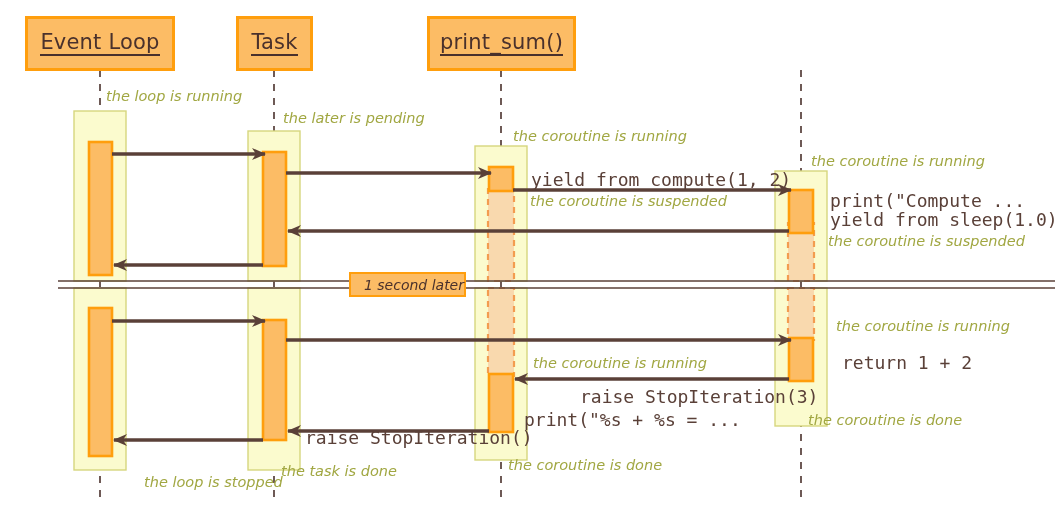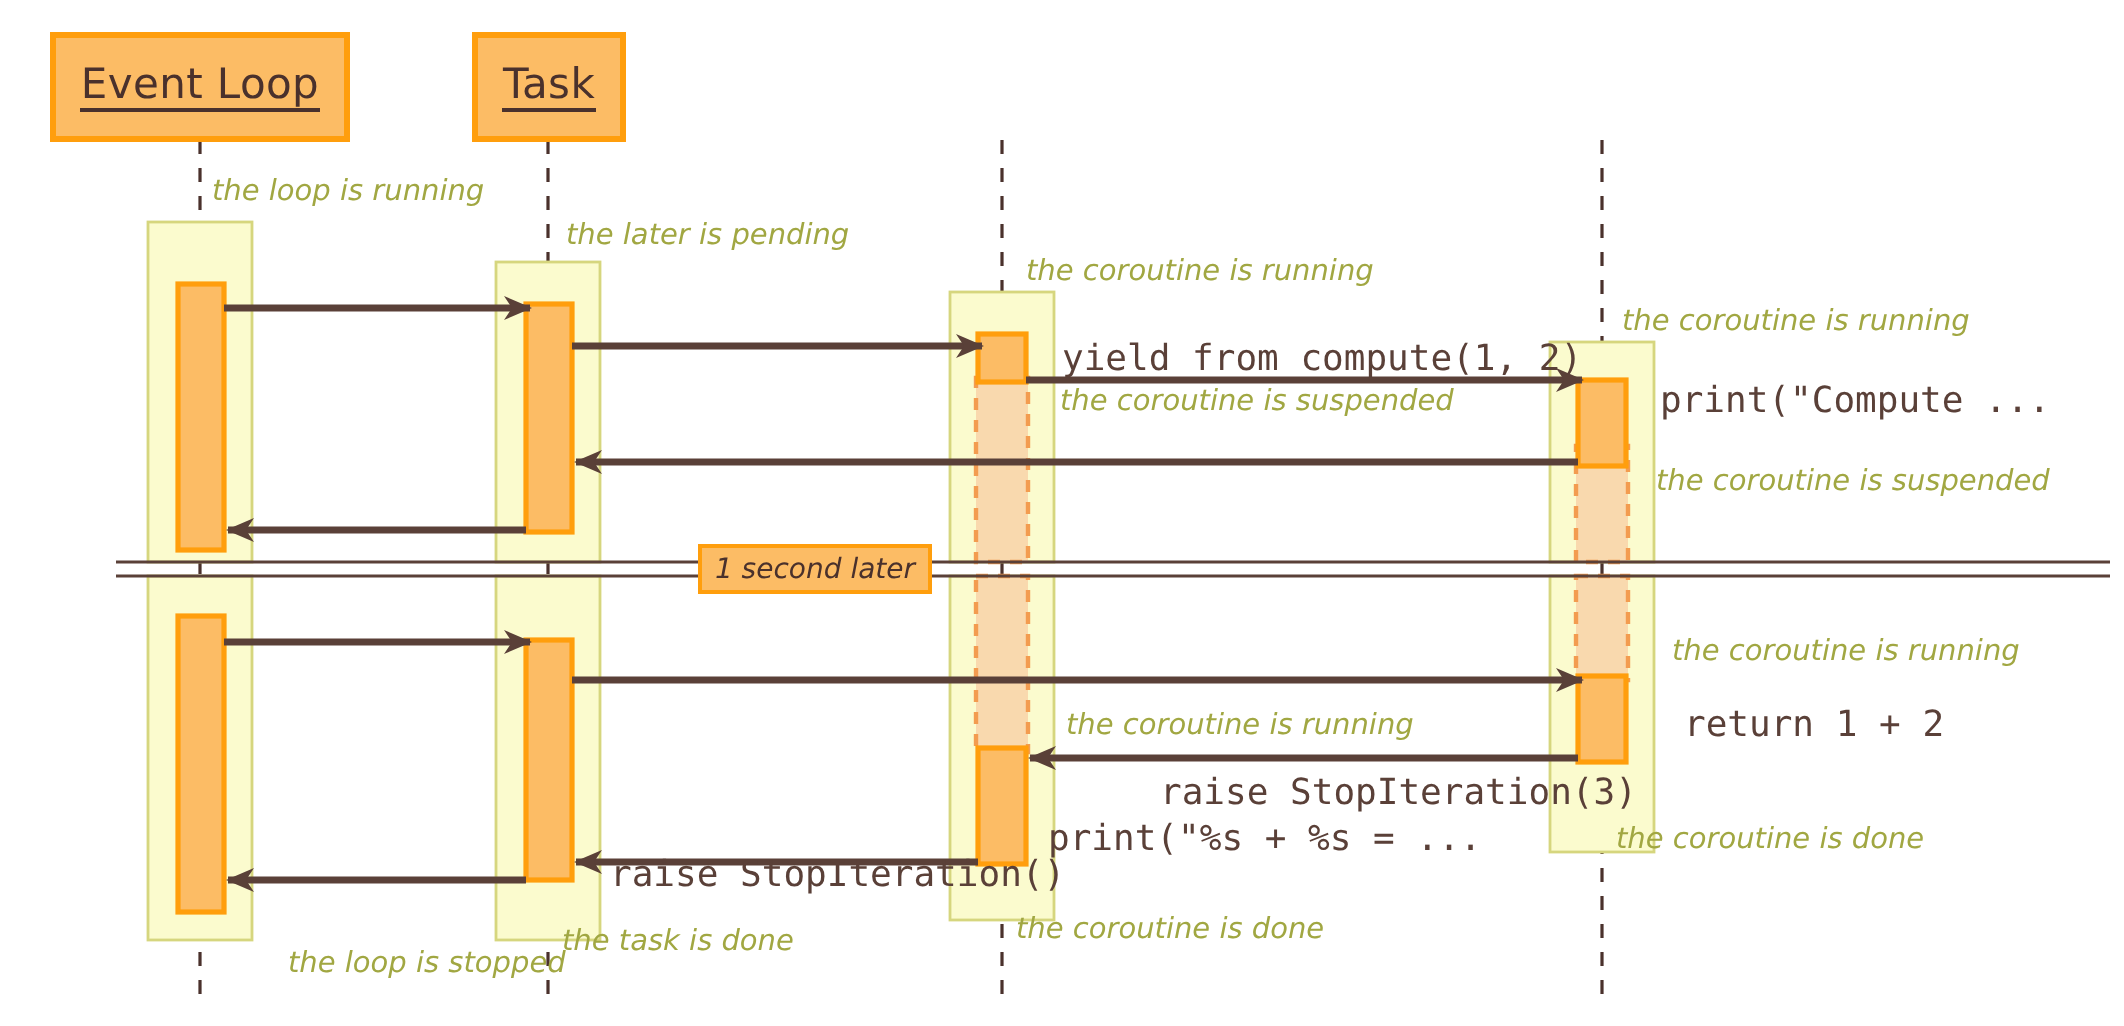--- a/index.html
+++ b/index.html
@@ -127,38 +127,42 @@
       <line x1="58" y1="288" x2="1055" y2="288"></line>
     </g>
   </svg>
 
   <div class="participant" style="left:25px;top:16px;width:150px;height:55px;">
     <span class="pname">Event Loop</span>
   </div>
   <div class="participant" style="left:236px;top:16px;width:77px;height:55px;justify-content:center;">
     <span class="pname">Task</span>
   </div>
+  <div class="participant" style="left:427px;top:16px;width:149px;height:55px;">
+    <span class="pname">print_sum()</span>
+  </div>
 
-  <div class="divider-box" style="left:349px;top:272px;width:117px;height:25px;">
+  <div class="divider-box" style="left:349px;top:272px;width:117px;height:25px;justify-content:flex-end;">
     <span>1 second later</span>
   </div>
 
   <div class="note" style="left:106px;top:89px;">the loop is running</div>
   <div class="note" style="left:283px;top:111px;">the later is pending</div>
   <div class="note" style="left:513px;top:129px;">the coroutine is running</div>
   <div class="note" style="left:811px;top:154px;">the coroutine is running</div>
   <div class="note" style="left:530px;top:194px;">the coroutine is suspended</div>
   <div class="note" style="left:828px;top:234px;">the coroutine is suspended</div>
   <div class="note" style="left:836px;top:319px;">the coroutine is running</div>
   <div class="note" style="left:533px;top:356px;">the coroutine is running</div>
   <div class="note" style="left:808px;top:413px;">the coroutine is done</div>
   <div class="note" style="left:124px;top:475px;margin-left:20px;">the loop is stopped</div>
   <div class="note" style="left:281px;top:464px;font-style:italic;">the task is done</div>
   <div class="note" style="left:508px;top:458px;">the coroutine is done</div>
 
   <div class="msg" style="left:531px;top:169px;">yield from compute(1, 2)</div>
   <div class="msg" style="left:830px;top:190px;">print("Compute ...</div>
+  <div class="msg" style="left:830px;top:209px;">yield from sleep(1.0)</div>
   <div class="msg" style="left:842px;top:352px;">return 1 + 2</div>
   <div class="msg" style="left:580px;top:386px;">raise StopIteration(3)</div>
   <div class="msg" style="left:524px;top:409px;">print("%s + %s = ...</div>
   <div class="msg" style="left:305px;top:427px;">raise StopIteration()</div>
 
 </div>
 
 </body></html>

